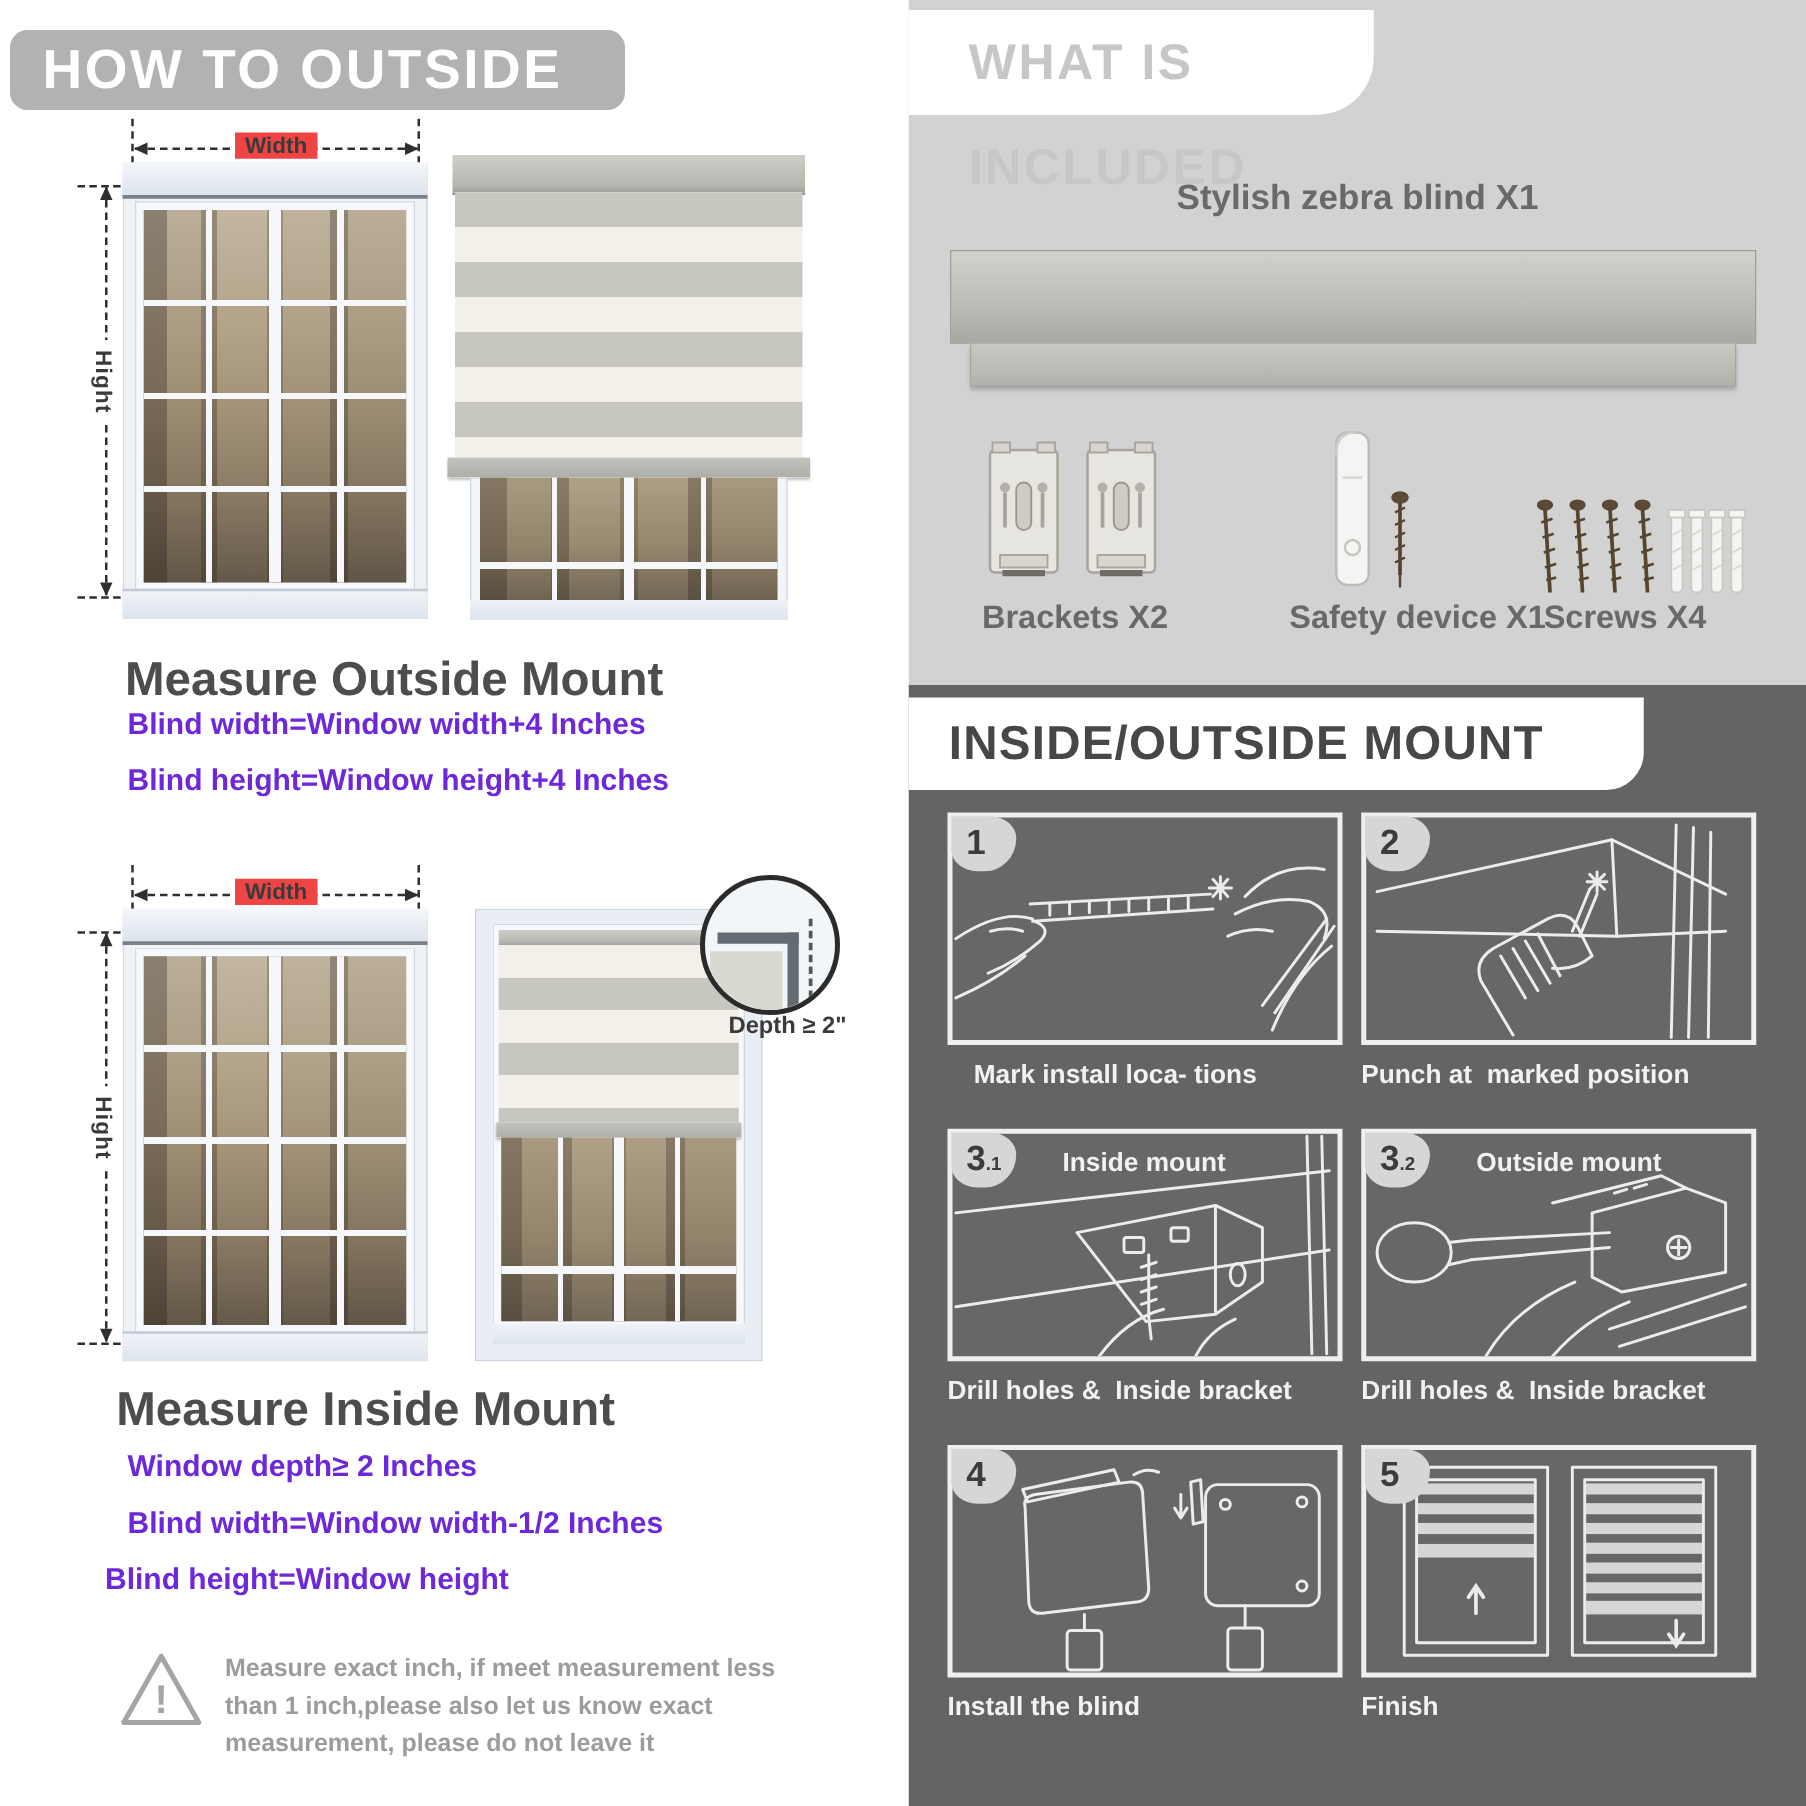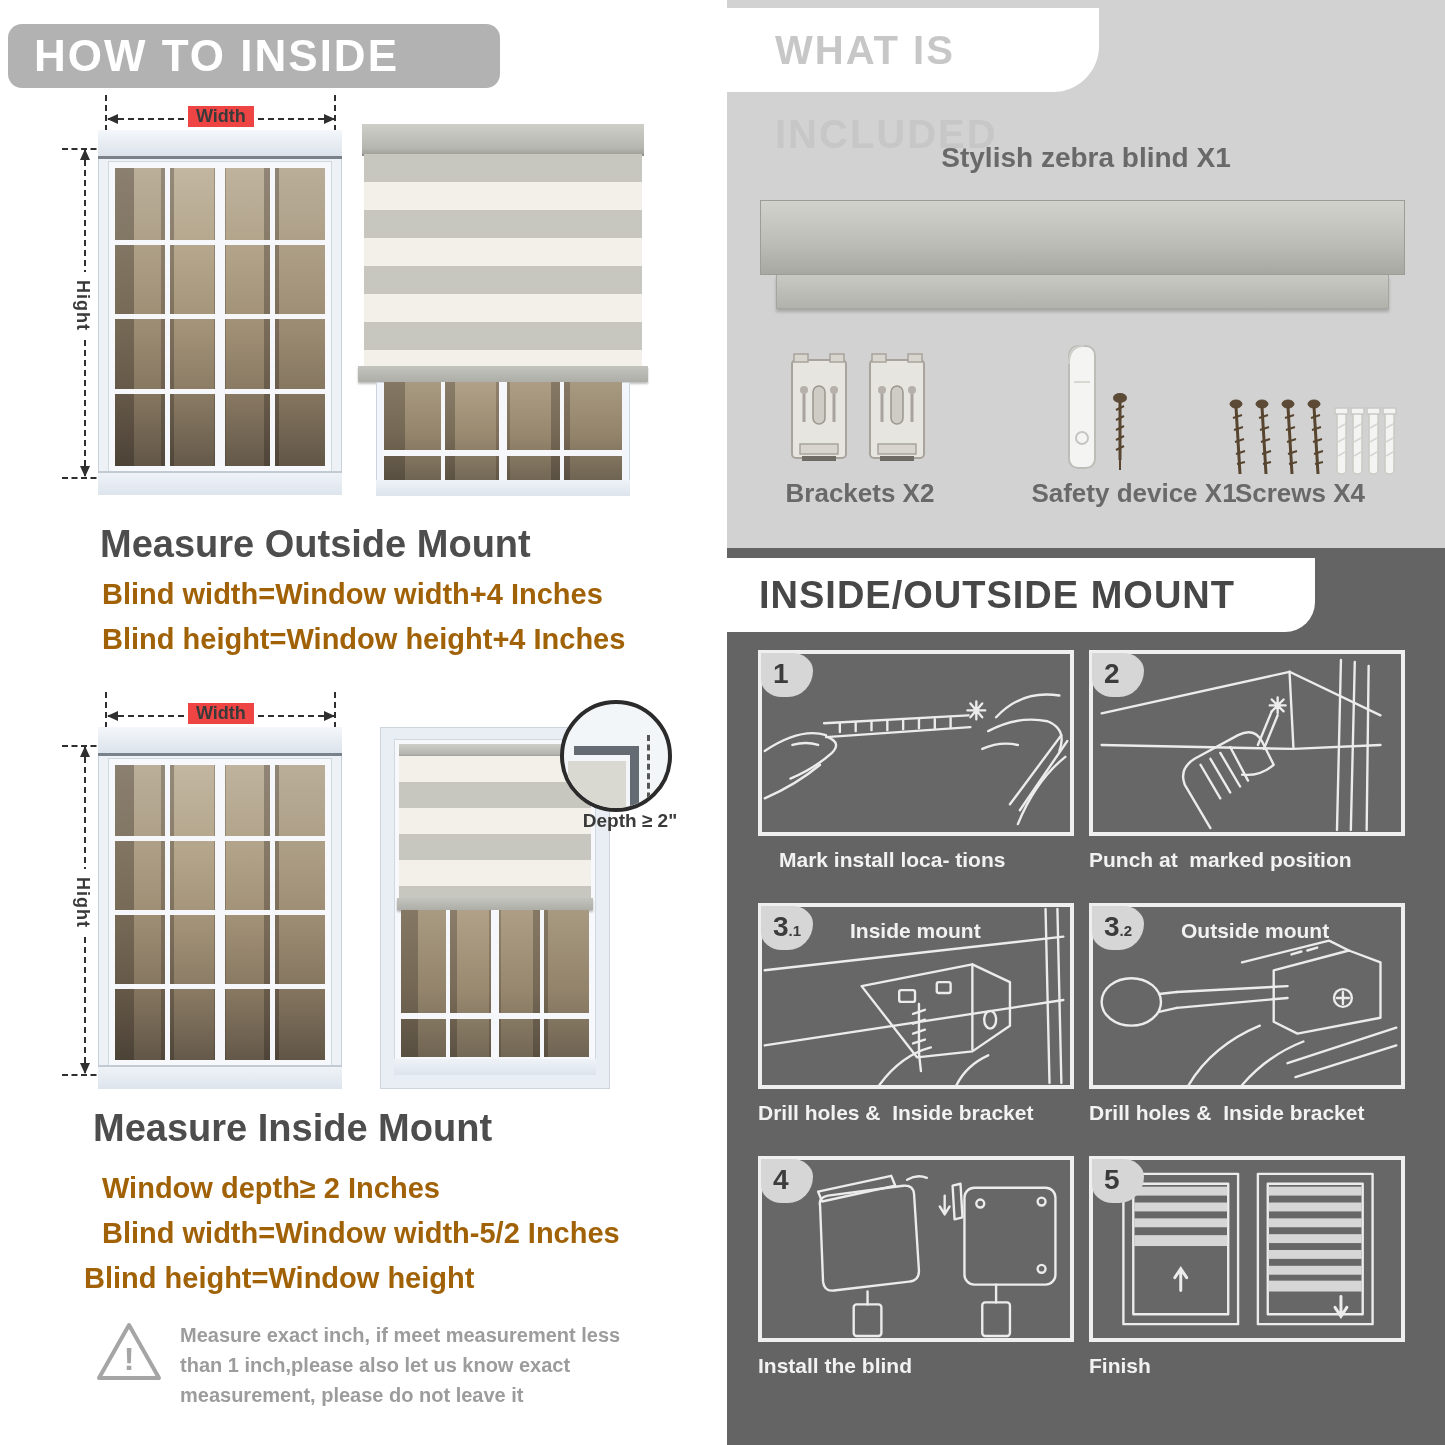--- a/index.html
+++ b/index.html
@@ -5,21 +5,21 @@
   html,body{margin:0;padding:0;background:#ffffff;}
   .canvas{position:relative;width:1445px;height:1445px;background:#ffffff;overflow:hidden;
           font-family:"Liberation Sans", sans-serif;}
   .abs{position:absolute;}
 
   
   .htm-header{left:8px;top:24px;width:492px;height:64px;background:#b2b2b2;border-radius:14px;
               color:#ffffff;font-size:44px;font-weight:bold;letter-spacing:2px;line-height:64px;
               padding-left:26px;box-sizing:border-box;}
   .section-heading{font-size:38px;font-weight:bold;color:#4d4d4d;}
-  .section-line{font-size:29px;font-weight:bold;color:#a16207;margin-top:12px;}
+  .section-line{font-size:24px;font-weight:bold;color:#6d28d9;}
 
   
   .win{background:#eef2f7;box-shadow:inset 0 0 0 1px #c9d2dc;}
   .win .casing{position:absolute;left:0;top:0;right:0;height:26px;
                background:linear-gradient(180deg,#f4f7fb,#dce3eb);border-bottom:3px solid #79828b;}
   .win .body{position:absolute;left:10px;top:31px;right:10px;bottom:22px;background:#f6f8fb;
              box-shadow:inset 0 0 0 1px #d0d8e0;}
   .win .sill{position:absolute;left:0;right:0;bottom:0;height:22px;
              background:linear-gradient(180deg,#eff3f8,#dde4ec);border-top:2px solid #c2cbd4;}
   .panes-full{position:absolute;left:7px;top:7px;right:7px;bottom:7px;background:
@@ -81,21 +81,21 @@
   .step-badge .sub{font-size:15px;font-weight:bold;}
   .step-title{position:absolute;left:88px;top:12px;color:#f2f2f2;font-size:21px;font-weight:bold;}
   .cap{font-size:21px;font-weight:bold;color:#f2f2f2;white-space:pre;}
   .art{position:absolute;left:0;top:0;width:100%;height:100%;}
 </style>
 </head>
 <body>
 
 <div class="canvas">
 
-  <div class="abs htm-header">HOW TO INSIDE</div>
+  <div class="abs htm-header">HOW TO OUTSIDE</div>
 
   <div class="abs dash-v" style="left:105px;top:95px;height:56px;"></div>
   <div class="abs dash-v" style="left:334px;top:95px;height:56px;"></div>
   <div class="abs dash-h" style="left:108px;top:118px;width:226px;"></div>
   <div class="abs arr arr-l" style="left:107px;top:114px;"></div>
   <div class="abs arr arr-r" style="left:324px;top:114px;"></div>
   <div class="abs meas-label" style="left:188px;top:106px;">Width</div>
 
   <div class="abs dash-h" style="left:62px;top:148px;width:44px;"></div>
   <div class="abs dash-h" style="left:62px;top:477px;width:44px;"></div>
@@ -161,21 +161,21 @@
   <div class="abs mag" style="left:560px;top:700px;width:104px;height:104px;">
     <div class="abs" style="left:10%;top:40%;width:62%;height:9%;background:#646b72;"></div>
     <div class="abs" style="left:63%;top:40%;width:9%;height:60%;background:#646b72;"></div>
     <div class="abs" style="left:4%;top:55%;width:56%;height:45%;background:#d9d8d1;"></div>
     <div class="abs" style="left:80%;top:30%;height:70%;border-left:3px dashed #555555;"></div>
   </div>
   <div class="abs depth-label" style="left:565px;top:810px;width:130px;text-align:center;">Depth ≥ 2"</div>
 
   <div class="abs section-heading" style="left:93px;top:1107px;">Measure Inside Mount</div>
   <div class="abs section-line" style="left:102px;top:1160px;">Window depth≥ 2 Inches</div>
-  <div class="abs section-line" style="left:102px;top:1205px;">Blind width=Window width-5/2 Inches</div>
+  <div class="abs section-line" style="left:102px;top:1205px;">Blind width=Window width-1/2 Inches</div>
   <div class="abs section-line" style="left:84px;top:1250px;">Blind height=Window height</div>
 
   <svg class="abs" style="left:95px;top:1320px;" width="68" height="64" viewBox="0 0 68 64">
     <path d="M34 5 L64 58 L4 58 Z" fill="none" stroke="#a5a5a5" stroke-width="4" stroke-linejoin="round"></path>
     <text x="34" y="50" text-anchor="middle" font-size="32" font-weight="bold" fill="#a5a5a5" font-family="Liberation Sans, sans-serif">!</text>
   </svg>
   <div class="abs warning-text" style="left:180px;top:1320px;width:450px;">Measure exact inch, if meet measurement less than 1 inch,please also let us know exact measurement, please do not leave it</div>
 
   <div class="abs panel-light"></div>
 

